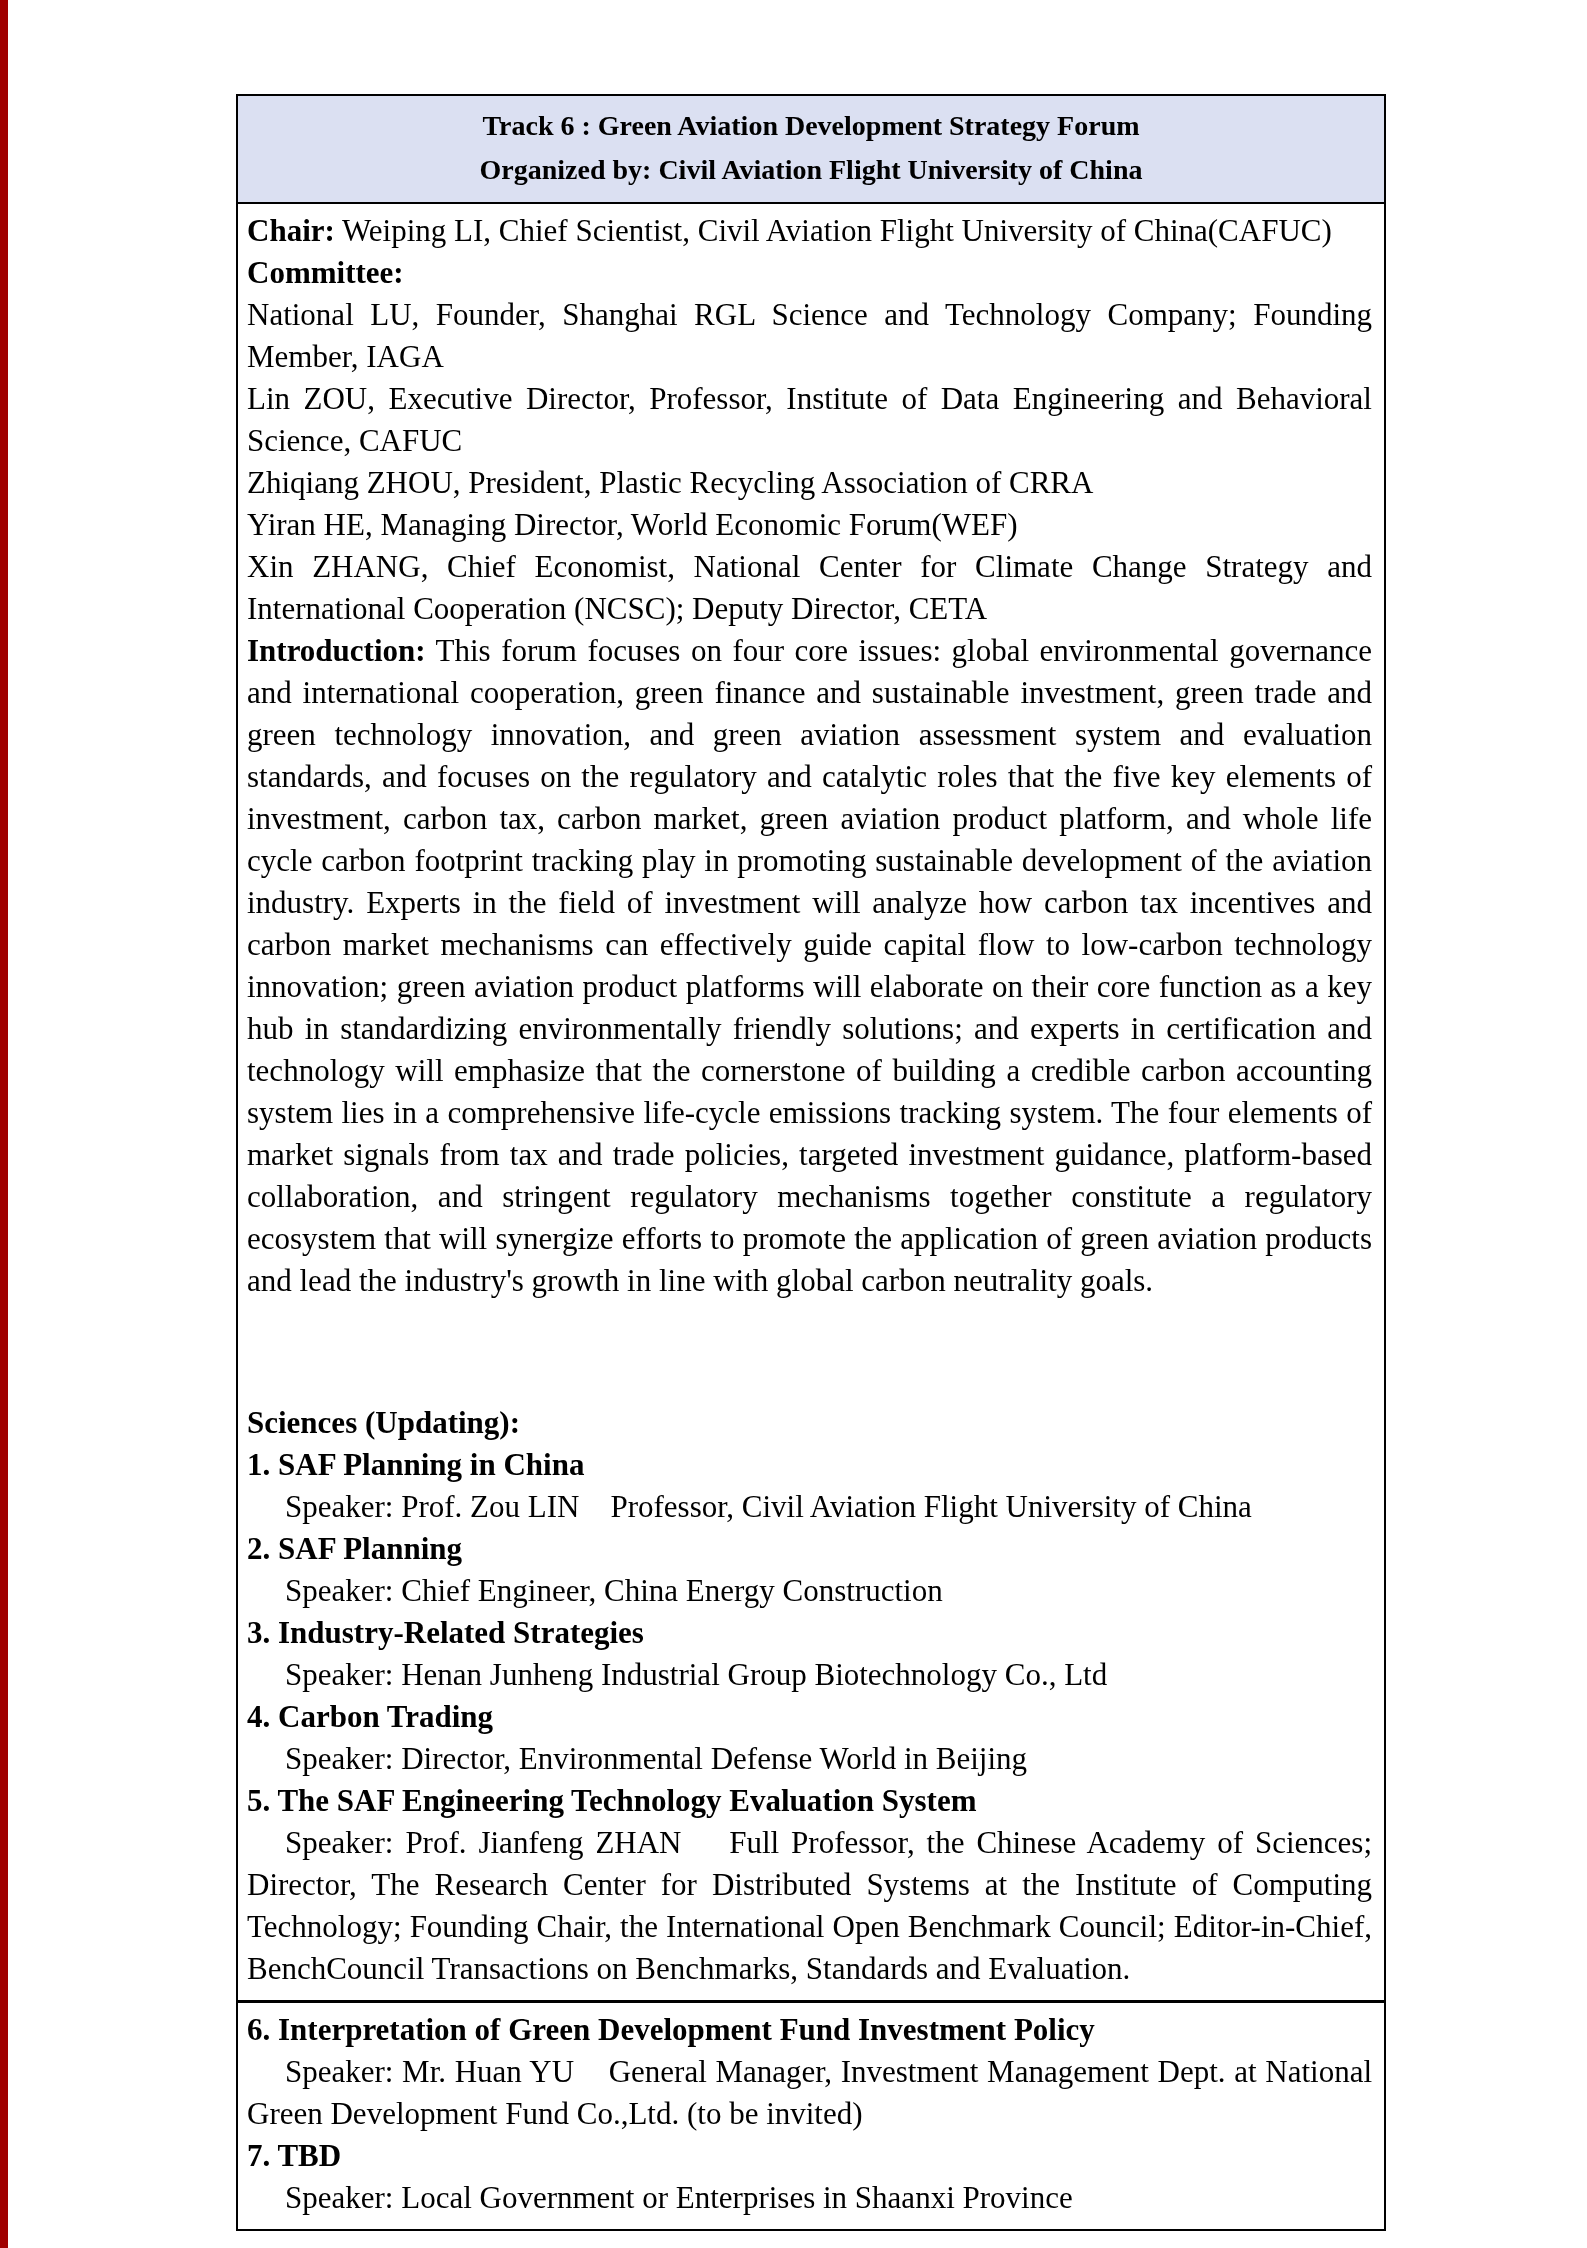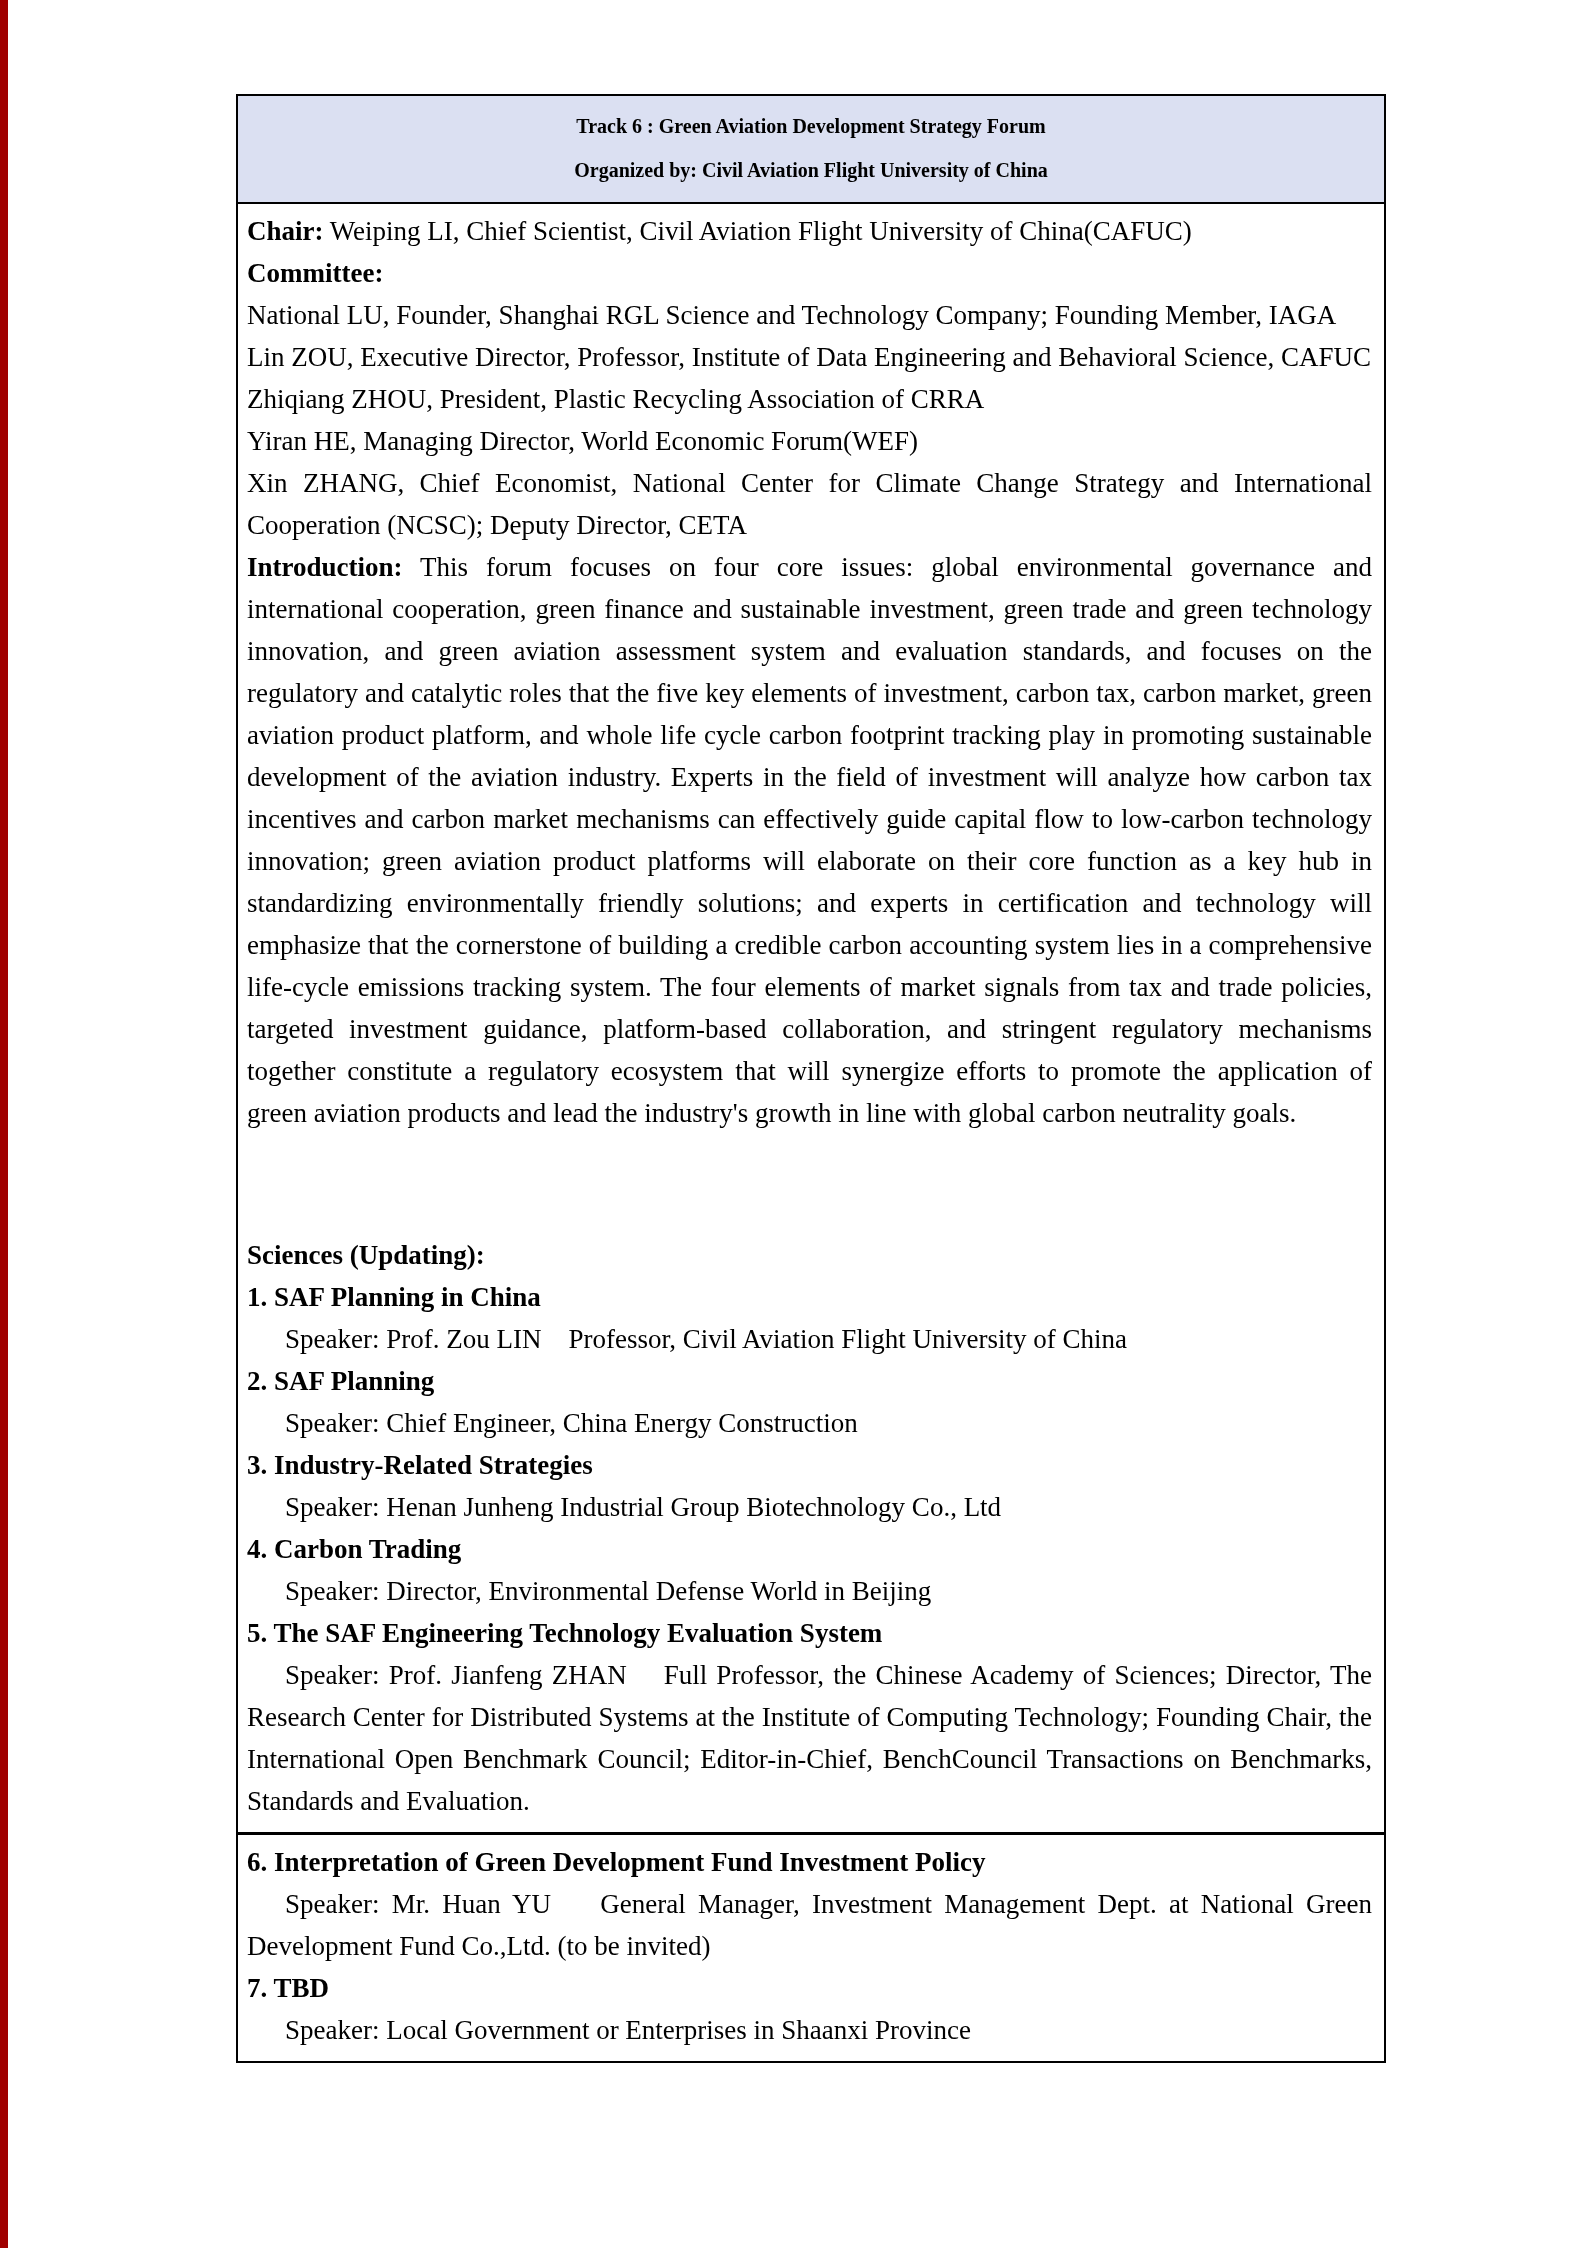--- a/index.html
+++ b/index.html
@@ -28,26 +28,26 @@
     background: #ffffff;
   }
   .header-cell {
     background: #dbe0f2;
     border-bottom: 2px solid #000000;
     text-align: center;
     padding: 8px 10px 10px 10px;
   }
   .header-line {
     font-weight: bold;
-    font-size: 20px;
+    font-size: 28px;
     line-height: 44px;
   }
   .cell {
     padding: 6px 12px 10px 9px;
-    font-size: 27px;
+    font-size: 31px;
     line-height: 42px;
   }
   .cell-main { border-bottom: 3px solid #000000; }
   .b { font-weight: bold; }
   p { margin: 0; }
   .just { text-align: justify; }
   .speaker {
     text-indent: 38px;
     white-space: pre-wrap;
   }

